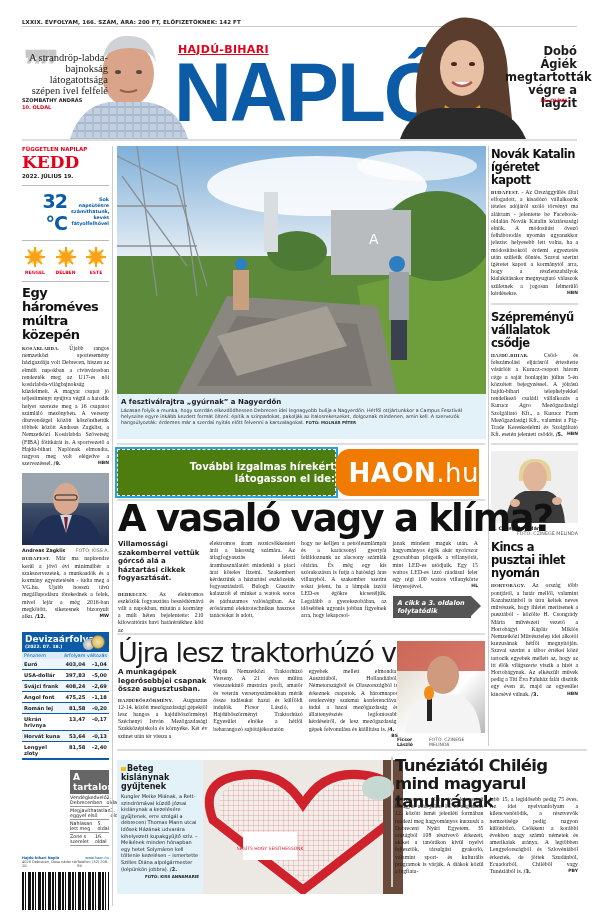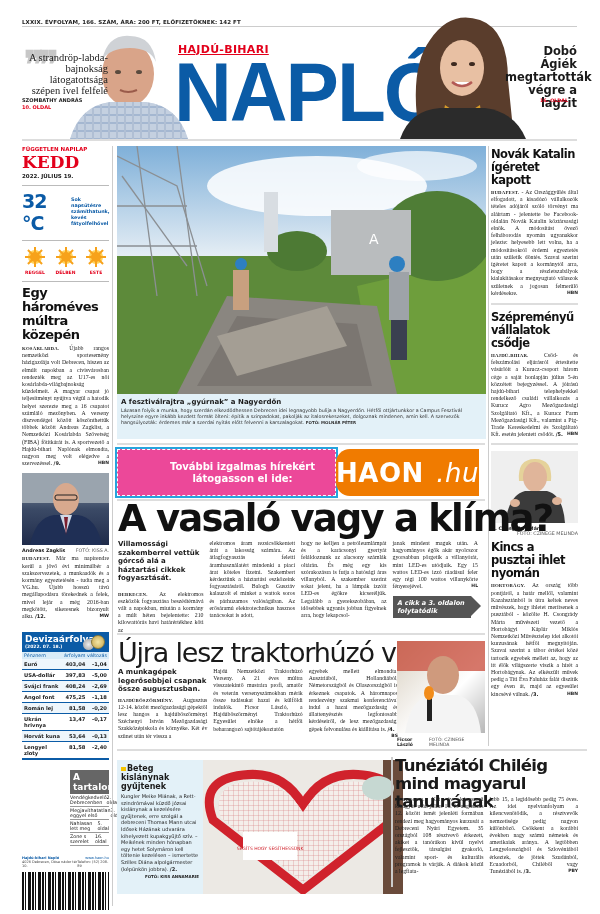--- a/index.html
+++ b/index.html
@@ -23,21 +23,21 @@
   .mast-title { left: 174px; top: 45px; font: bold 80px "Liberation Sans", sans-serif; color: #0b5ba6; letter-spacing: -2px; line-height: 96px; transform: scaleY(1.05); }
   .teaser-right { left: 505px; top: 45px; width: 72px; text-align: right; font: bold 11.5px "DejaVu Sans", sans-serif; line-height: 13px; }
   .teaser-right-page { left: 540px; top: 98px; font: bold 4.8px "DejaVu Sans", sans-serif; color: #e3001b; }
 
   
   .left-col { left: 22px; top: 146px; width: 87px; }
   .independent { font: bold 5.5px "DejaVu Sans", sans-serif; color: #e3001b; }
   .day { font: bold 17px "DejaVu Serif", serif; color: #e3001b; line-height: 17px; margin-top: 2px; }
   .date { font: bold 5.5px "DejaVu Sans", sans-serif; margin-top: 2px; }
   .wx-rule { height: 1px; background: #bbb; margin: 6px 0 4px; }
-  .temp-row { display: flex; align-items: center; gap: 4px; }
+  .temp-row { display: flex; align-items: center; gap: 4px; text-align: right; }
   .temp { font: bold 19px "DejaVu Sans", sans-serif; color: #0b5ba6; letter-spacing: -1px; }
   .wx-desc { font: bold 4.8px "DejaVu Sans", sans-serif; color: #0b5ba6; line-height: 6px; width: 38px; }
   .suns { display: flex; justify-content: space-between; margin-top: 6px; }
   .sun-box { width: 26px; text-align: center; }
   .sun { width: 20px; height: 20px; margin: 0 auto; position: relative; }
   .sun::before { content: ""; position: absolute; left: 5px; top: 5px; width: 10px; height: 10px; border-radius: 50%; background: #f7a21b; box-shadow: 0 0 0 2px #ffd25a; }
   .sun-ray { position: absolute; left: 9px; top: 0; width: 2px; height: 20px; background: #f7a21b; }
   .sun-label { font: bold 4.5px "DejaVu Sans", sans-serif; color: #e3001b; margin-top: 3px; }
 
   h2.story-title { font-family: "DejaVu Sans", sans-serif; font-weight: bold; letter-spacing: -0.5px; color: #111; }
@@ -80,23 +80,23 @@
   .main-caption-title { font: bold 7px "DejaVu Sans", sans-serif; }
   .main-caption-text { font: 4.8px "DejaVu Sans", sans-serif; line-height: 6px; color: #333; margin-top: 2px; }
   .main-caption-credit { font-weight: bold; font-size: 4px; }
 
   
   .right-col { left: 491px; top: 148px; width: 87px; }
   .right-divider { left: 488px; top: 146px; width: 1px; height: 600px; background: #ccc; }
 
   
   .ad { left: 117px; top: 449px; width: 362px; height: 47px; display: flex; }
-  .ad-left { flex: 0 0 219px; background: #ec4899; border: 1px dashed #fff; outline: 2px solid #26a4dd; color: #fff; font: bold 10px "DejaVu Sans", sans-serif; text-align: center; display: flex; align-items: center; justify-content: center; line-height: 12px; padding-left: 32px; }
-  .ad-right { flex: 1; background: #f07b00; border-radius: 14px 0 0 14px; color: #fff; display: flex; align-items: center; justify-content: space-between; font: bold 26px "DejaVu Sans", sans-serif; letter-spacing: 0.5px; }
-  .ad-right .hu { font-weight: normal; font-style: italic; }
+  .ad-left { flex: 0 0 219px; background: #4d7c0f; border: 1px dashed #fff; outline: 2px solid #26a4dd; color: #fff; font: bold 10px "DejaVu Sans", sans-serif; text-align: right; display: flex; align-items: center; justify-content: center; line-height: 12px; padding-left: 32px; }
+  .ad-right { flex: 1; background: #f07b00; border-radius: 14px 0 0 14px; color: #fff; display: flex; align-items: center; justify-content: flex-end; font: bold 26px "DejaVu Sans", sans-serif; letter-spacing: 0.5px; }
+  .ad-right .hu { font-weight: normal; }
   .rule-h { height: 2px; background: #ddd; }
 
   
   .lead-title { left: 118px; top: 497px; font: bold 37px "DejaVu Sans", sans-serif; letter-spacing: -1.8px; color: #111; }
   .lead-grid { left: 118px; top: 540px; width: 360px; display: grid; grid-template-columns: repeat(4, 1fr); gap: 6px; }
   .lead-deck { font: bold 7px "DejaVu Sans", sans-serif; line-height: 8.5px; margin-bottom: 8px; }
   .continue { margin-top: 6px; background: #555; color: #fff; font: bold italic 6.5px "DejaVu Sans", sans-serif; padding: 3px 5px; line-height: 8px; position: relative; width: 78px; }
   .continue::after { content: ""; position: absolute; right: -10px; top: 0; border-left: 10px solid #555; border-top: 10px solid transparent; border-bottom: 10px solid transparent; }
 
   .tractor-title { left: 118px; top: 637px; font: 27px "DejaVu Sans", sans-serif; letter-spacing: -1.2px; }

